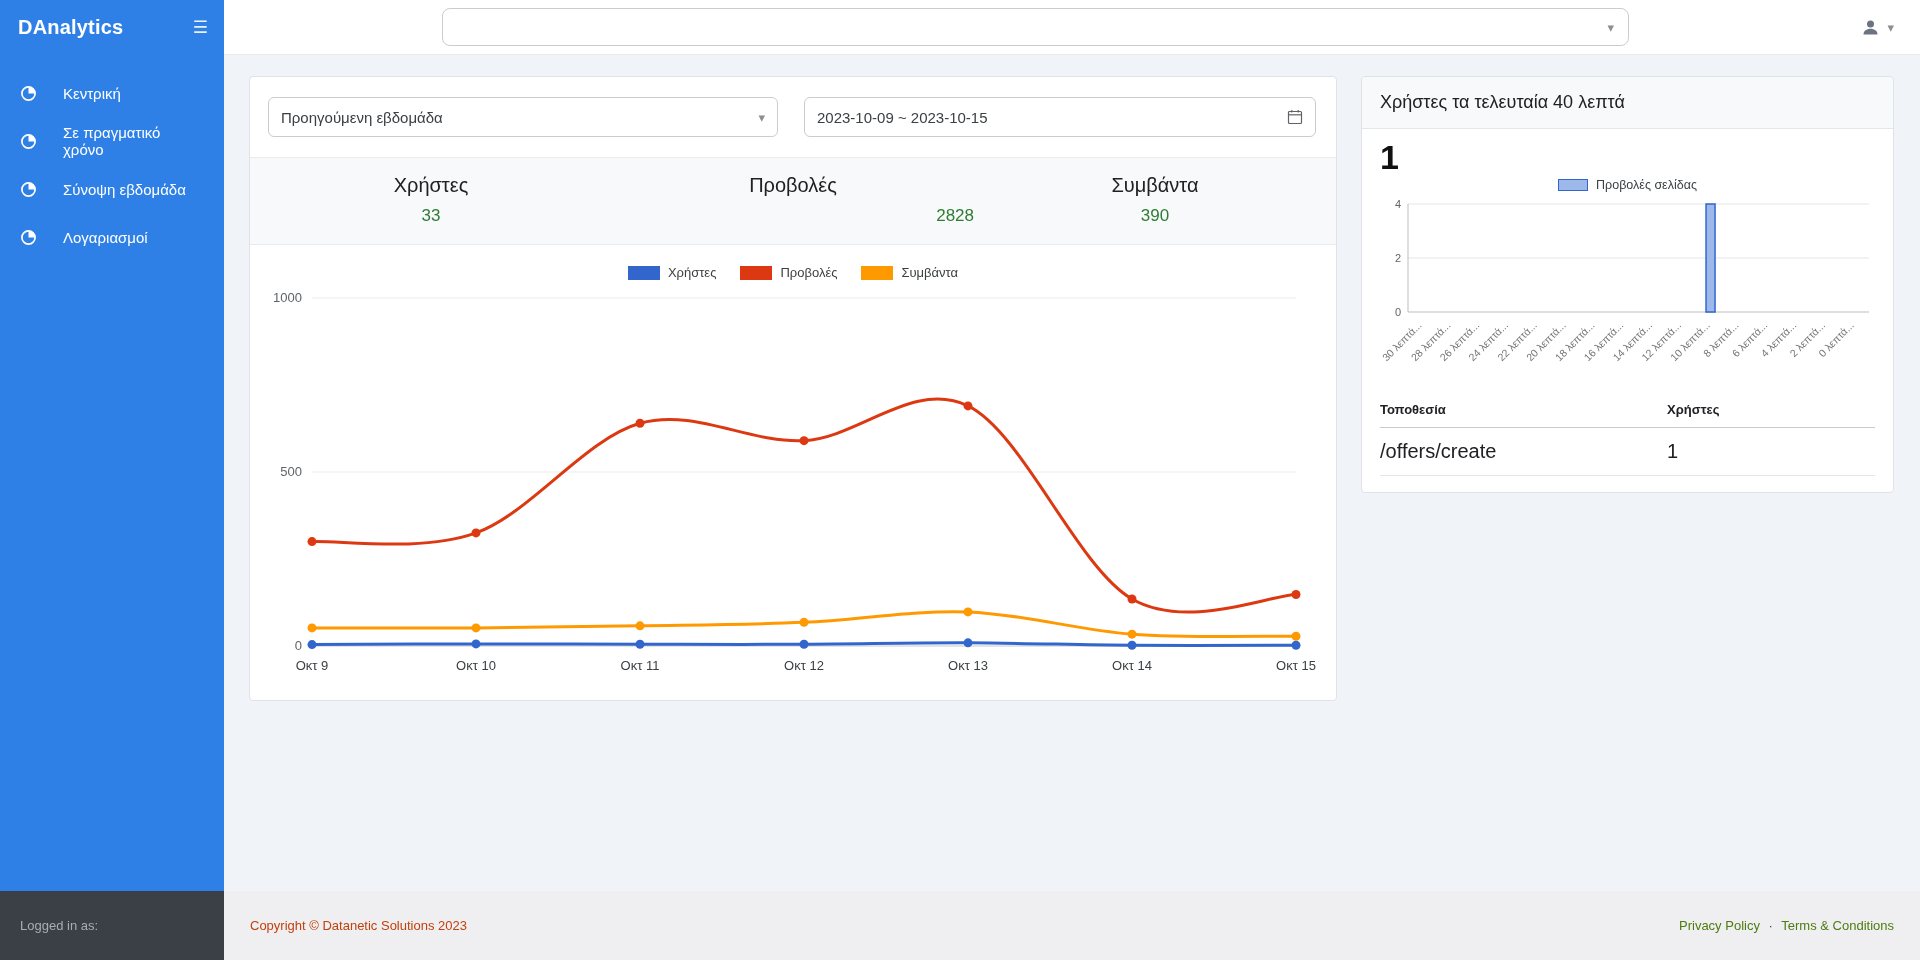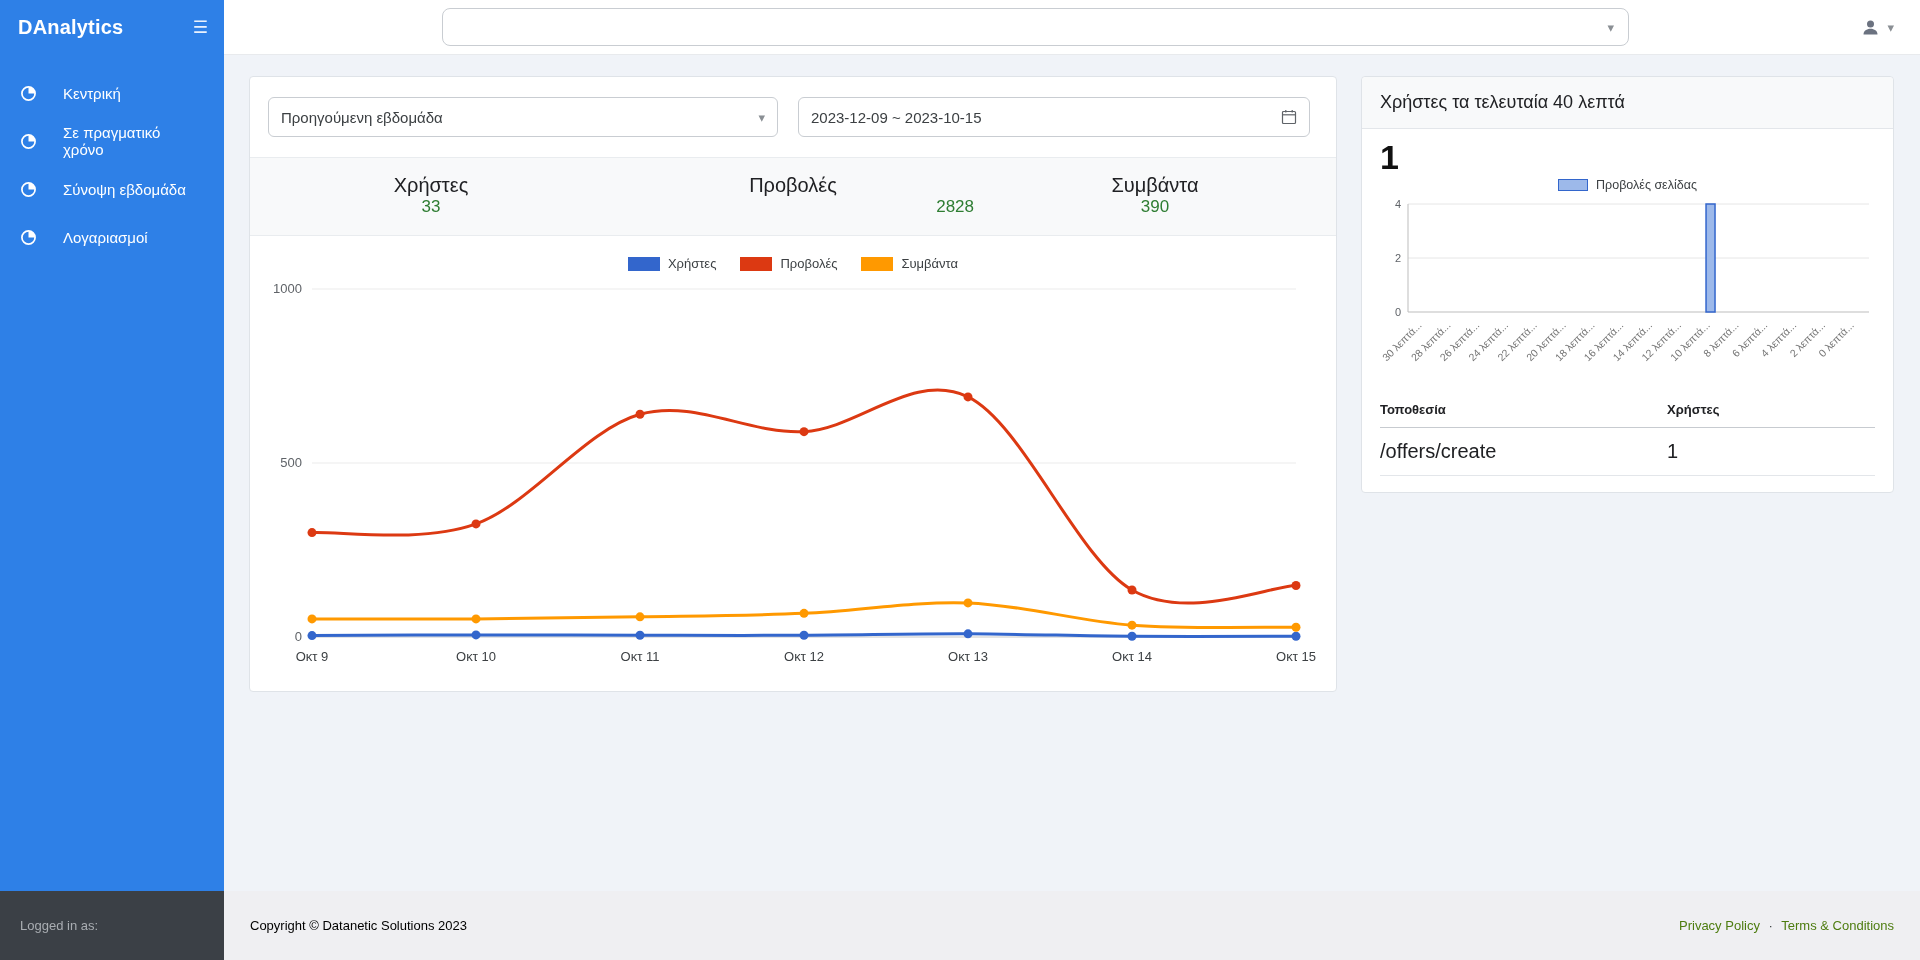--- a/index.html
+++ b/index.html
@@ -22,28 +22,28 @@
   .topbar{height:55px;background:#fff;display:flex;align-items:center;flex-shrink:0;border-bottom:1px solid #e8eaed}
   .search-select{margin-left:218px;width:1187px;height:38px;border:1px solid #c9cdd2;border-radius:8px;background:#fff;display:flex;align-items:center;padding:0 14px;cursor:pointer}
   .search-value{flex:1;font-size:14px;color:#3c4043}
   .caret{color:#8a8f94;font-size:13px;line-height:1}
   .user-menu{margin-left:auto;margin-right:26px;display:flex;align-items:center;gap:6px;color:#6b7280;cursor:pointer}
 
   
   .content{flex:1;display:flex;align-items:flex-start;gap:24px;padding:21px 26px 0 25px;min-height:0}
   .panel{background:#fff;border:1px solid #dfe3e8;border-radius:4px}
   .main-panel{flex:1;min-width:0}
-  .filters{display:flex;gap:20px;padding:20px 18px}
+  .filters{display:flex;gap:26px;padding:20px 18px}
   .control{height:40px;border:1px solid #c9cdd2;border-radius:6px;display:flex;align-items:center;justify-content:space-between;padding:0 12px;font-size:15px;color:#3c4043;background:#fff;cursor:pointer}
   .period{width:510px}
   .date-input{width:512px}
   .stats{display:flex;background:#f8f9fa;border-top:1px solid #e9ecef;border-bottom:1px solid #e9ecef;padding:16px 0 18px}
   .stat{flex:1;text-align:center}
   .stat-label{font-size:20px;color:#202124}
-  .stat-value{font-size:17px;}
+  .stat-value{font-size:17px;margin-top:9px}
   .chart-block{padding:10px 10px 14px}
   .legend{display:flex;justify-content:center;gap:24px;align-items:center;padding:10px 0 2px;font-size:13px;color:#3c4043}
   .legend-item{display:inline-flex;align-items:center}
   .swatch{display:inline-block;width:32px;height:14px;margin-right:8px}
   .swatch.outlined{width:30px;height:12px;border:1.5px solid #3366cc}
   .tick{font-size:13px;fill:#5f6368}
   .xtick{font-size:13px;fill:#3c4043}
   .rt-tick{font-size:11px;fill:#5f6368}
   .rt-label{font-size:10.5px;fill:#757575}
 
@@ -53,21 +53,21 @@
   .big-number{font-size:34px;font-weight:700;color:#111;padding:10px 0 0 18px;line-height:1.1}
   .legend.small{font-size:12.5px;padding:2px 0 0}
   .rt-chart-wrap{padding:4px 16px 0}
   .rt-table{width:calc(100% - 36px);margin:10px 18px 16px;border-collapse:collapse}
   .rt-table th{text-align:left;font-size:13px;font-weight:700;padding:10px 0;border-bottom:1px solid #c7cbd0}
   .rt-table td{font-size:20px;padding:12px 0;border-bottom:1px solid #e3e6ea;color:#202124}
   .rt-table .col2{width:42%}
 
   
   .footer{height:69px;background:#efeff2;display:flex;align-items:center;justify-content:space-between;padding:0 26px;flex-shrink:0}
-  .copyright{color:#000000;font-size:13px}
+  .copyright{color:#c2410c;font-size:13px}
   .footer-links{font-size:13px;color:#3c4043}
   .footer-links a{color:#4d7c0f;cursor:pointer}
   .footer-links .sep{margin:0 5px;color:#3c4043}
 </style>
 </head>
 <body>
 
 <div class="app">
 
   <aside class="sidebar">
@@ -138,21 +138,21 @@
 
     <main class="content">
 
       <section class="panel main-panel">
         <div class="filters">
           <div class="control period">
             <span>Προηγούμενη εβδομάδα</span>
             <span class="caret">▾</span>
           </div>
           <div class="control date-input">
-            <span>2023-12-09 ~ 2023-10-15</span>
+            <span>2023-10-09 ~ 2023-10-15</span>
             <span style="display:inline-flex">
               <svg viewBox="0 0 16 16" width="16" height="16" fill="none" stroke="#5f6368" stroke-width="1.2">
                   <rect x="1.5" y="2.5" width="13" height="12" rx="1"></rect>
                   <line x1="1.5" y1="5.8" x2="14.5" y2="5.8"></line>
                   <line x1="4.8" y1="1" x2="4.8" y2="3.6"></line>
                   <line x1="11.2" y1="1" x2="11.2" y2="3.6"></line>
                 </svg>
             </span>
           </div>
         </div>

